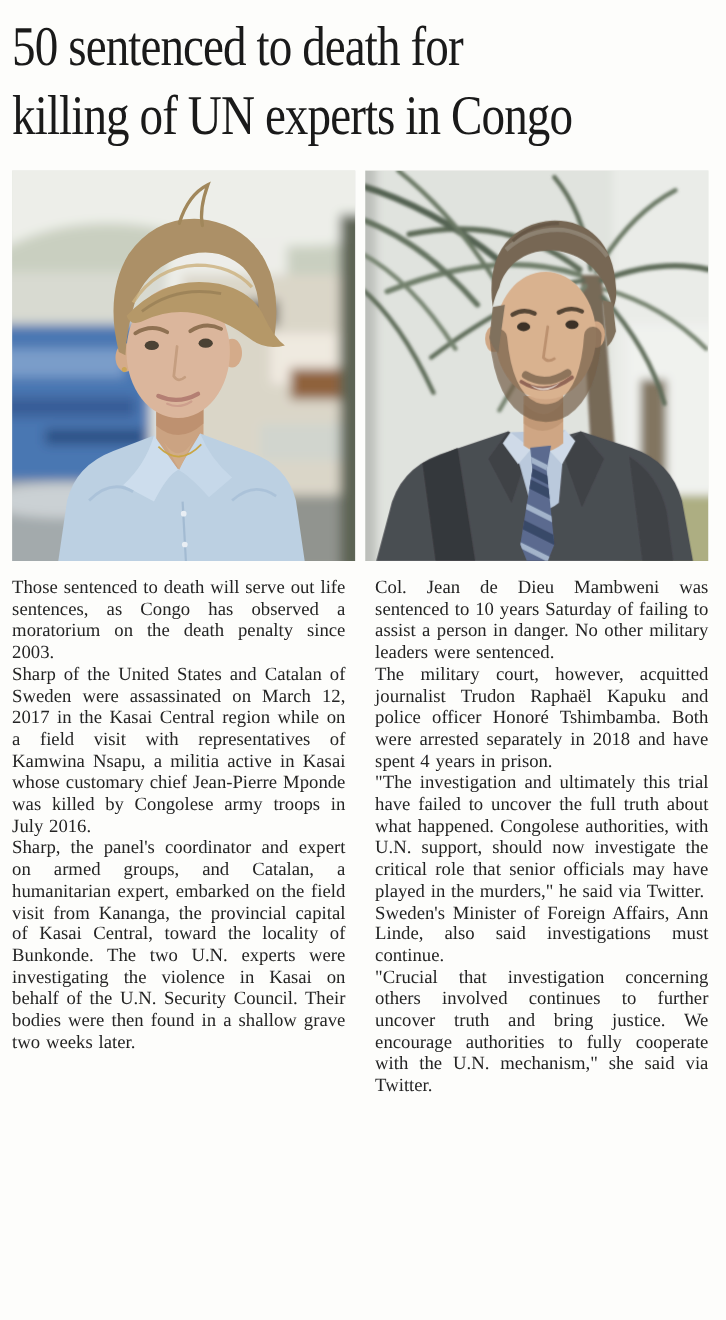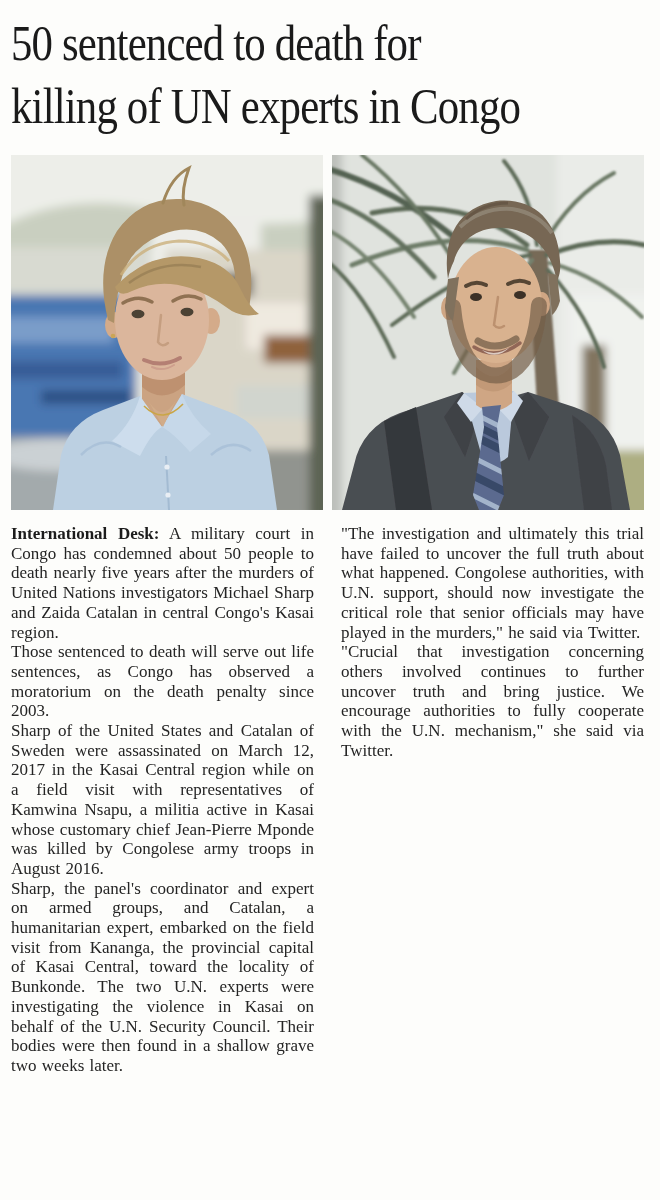--- a/index.html
+++ b/index.html
@@ -210,24 +210,26 @@
             <line x1="115" y1="256" x2="195" y2="296" stroke="#2f3f61" stroke-width="7"></line>
           </g>
         </g>
         <rect x="0" y="0" width="312" height="355" fill="#ffffff" opacity="0.05"></rect>
       </svg>
     </div>
   </div>
 
   <div class="columns">
     <div class="col">
-      <p><b class="lead">International Desk:</b> <span>A military court in Congo has condemned about 50 people to death nearly five years after the murders of United Nations investigators Michael Sharp and Zaida Catalan in central Congo's Kasai region.</span></p>
       <p>Those sentenced to death will serve out life sentences, as Congo has observed a moratorium on the death penalty since 2003.</p>
-      <p>Sharp of the United States and Catalan of Sweden were assassinated on March 12, 2017 in the Kasai Central region while on a field visit with representatives of Kamwina Nsapu, a militia active in Kasai whose customary chief Jean-Pierre Mponde was killed by Congolese army troops in August 2016.</p>
+      <p>Sharp of the United States and Catalan of Sweden were assassinated on March 12, 2017 in the Kasai Central region while on a field visit with representatives of Kamwina Nsapu, a militia active in Kasai whose customary chief Jean-Pierre Mponde was killed by Congolese army troops in July 2016.</p>
       <p>Sharp, the panel's coordinator and expert on armed groups, and Catalan, a humanitarian expert, embarked on the field visit from Kananga, the provincial capital of Kasai Central, toward the locality of Bunkonde. The two U.N. experts were investigating the violence in Kasai on behalf of the U.N. Security Council. Their bodies were then found in a shallow grave two weeks later.</p>
     </div>
     <div class="col">
+      <p>Col. Jean de Dieu Mambweni was sentenced to 10 years Saturday of failing to assist a person in danger. No other military leaders were sentenced.</p>
+      <p>The military court, however, acquitted journalist Trudon Raphaël Kapuku and police officer Honoré Tshimbamba. Both were arrested separately in 2018 and have spent 4 years in prison.</p>
       <p>"The investigation and ultimately this trial have failed to uncover the full truth about what happened. Congolese authorities, with U.N. support, should now investigate the critical role that senior officials may have played in the murders," he said via Twitter.</p>
+      <p>Sweden's Minister of Foreign Affairs, Ann Linde, also said investigations must continue.</p>
       <p>"Crucial that investigation concerning others involved continues to further uncover truth and bring justice. We encourage authorities to fully cooperate with the U.N. mechanism," she said via Twitter.</p>
     </div>
   </div>
 
 </div>
 
 </body></html>

